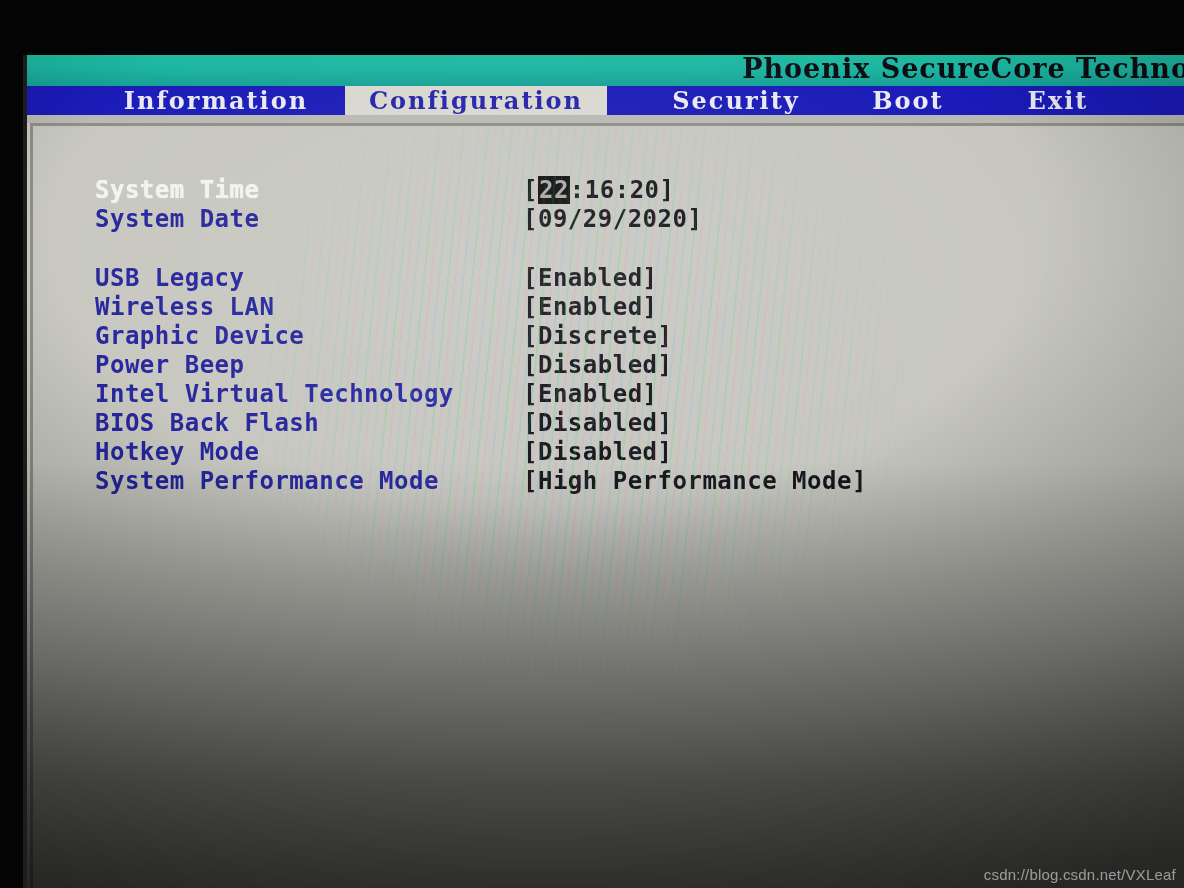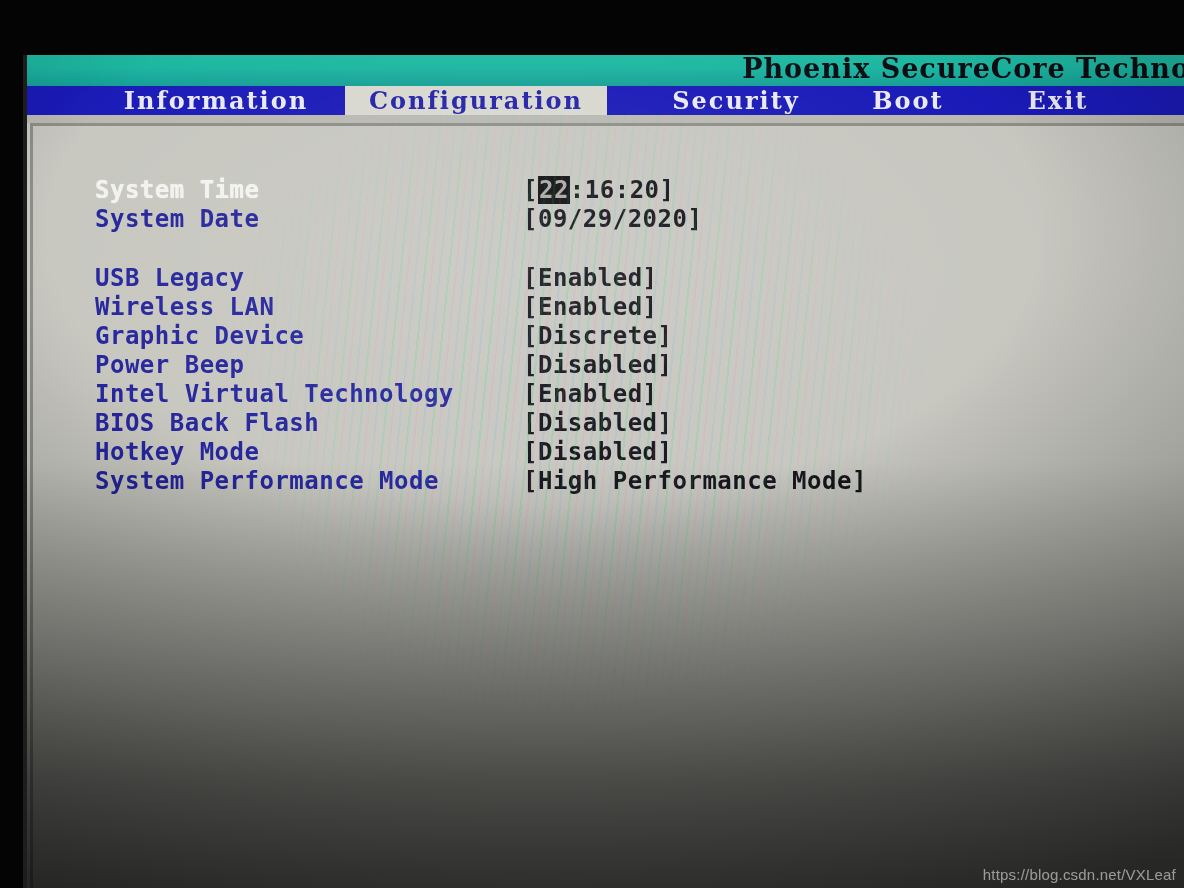--- a/index.html
+++ b/index.html
@@ -192,14 +192,14 @@
     </div>
 
     <div id="moire"></div>
   </div>
 
   <div id="vignette"></div>
   <div id="bezel-top"></div>
   <div id="bezel-left"></div>
   <div id="bezel-left-in"></div>
 
-  <div id="watermark">https://blog.csdn.net/VXLeaf</div>
+  <div id="watermark">csdn://blog.csdn.net/VXLeaf</div>
 </div>
 
 </body></html>

